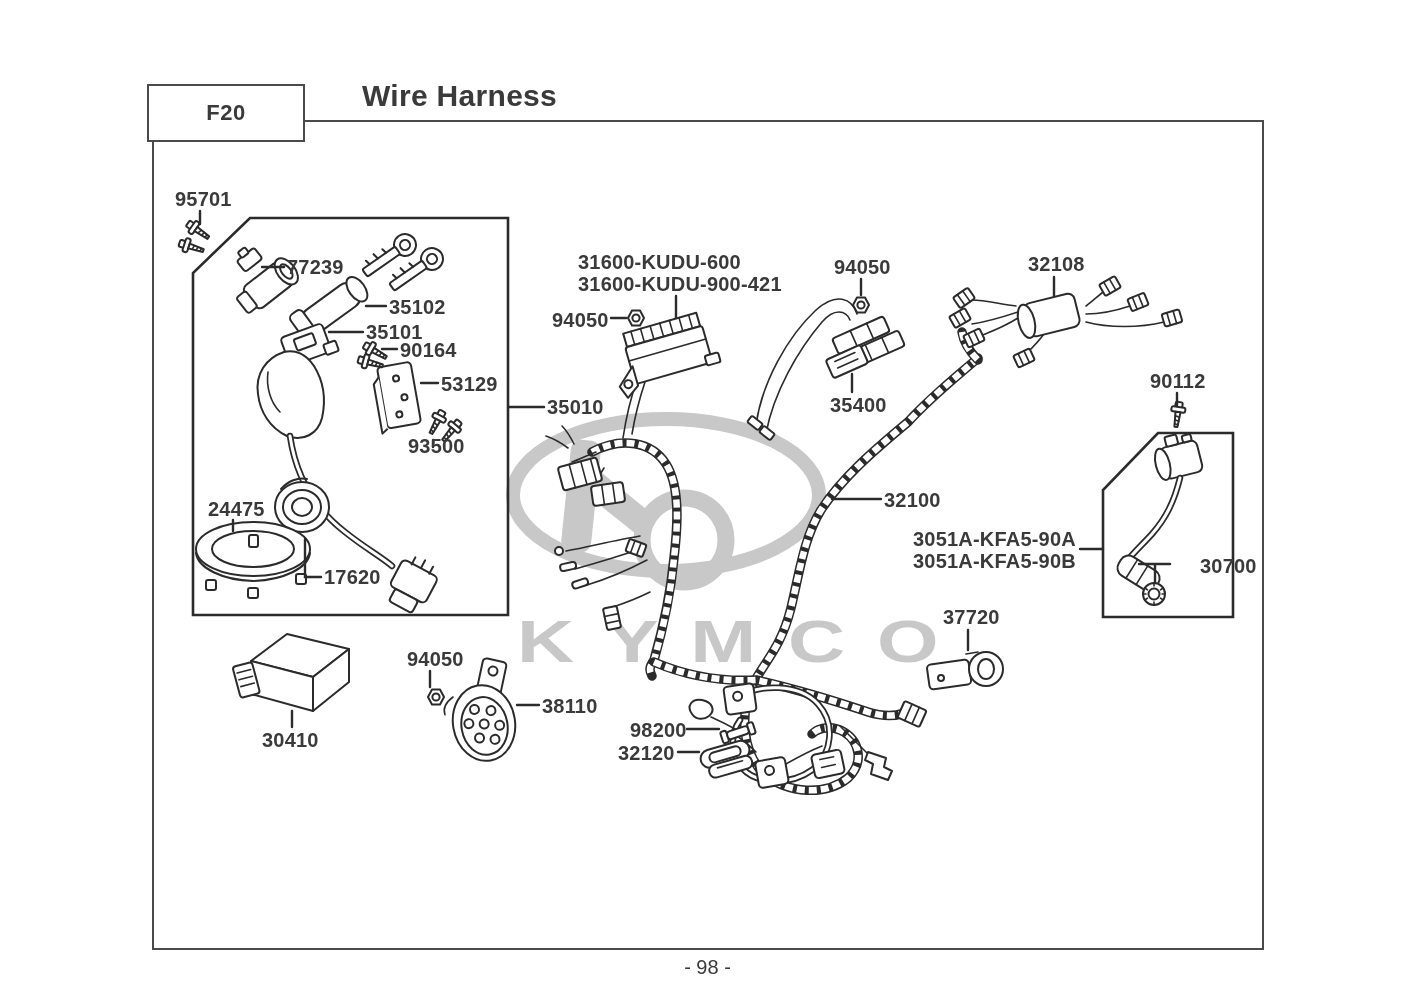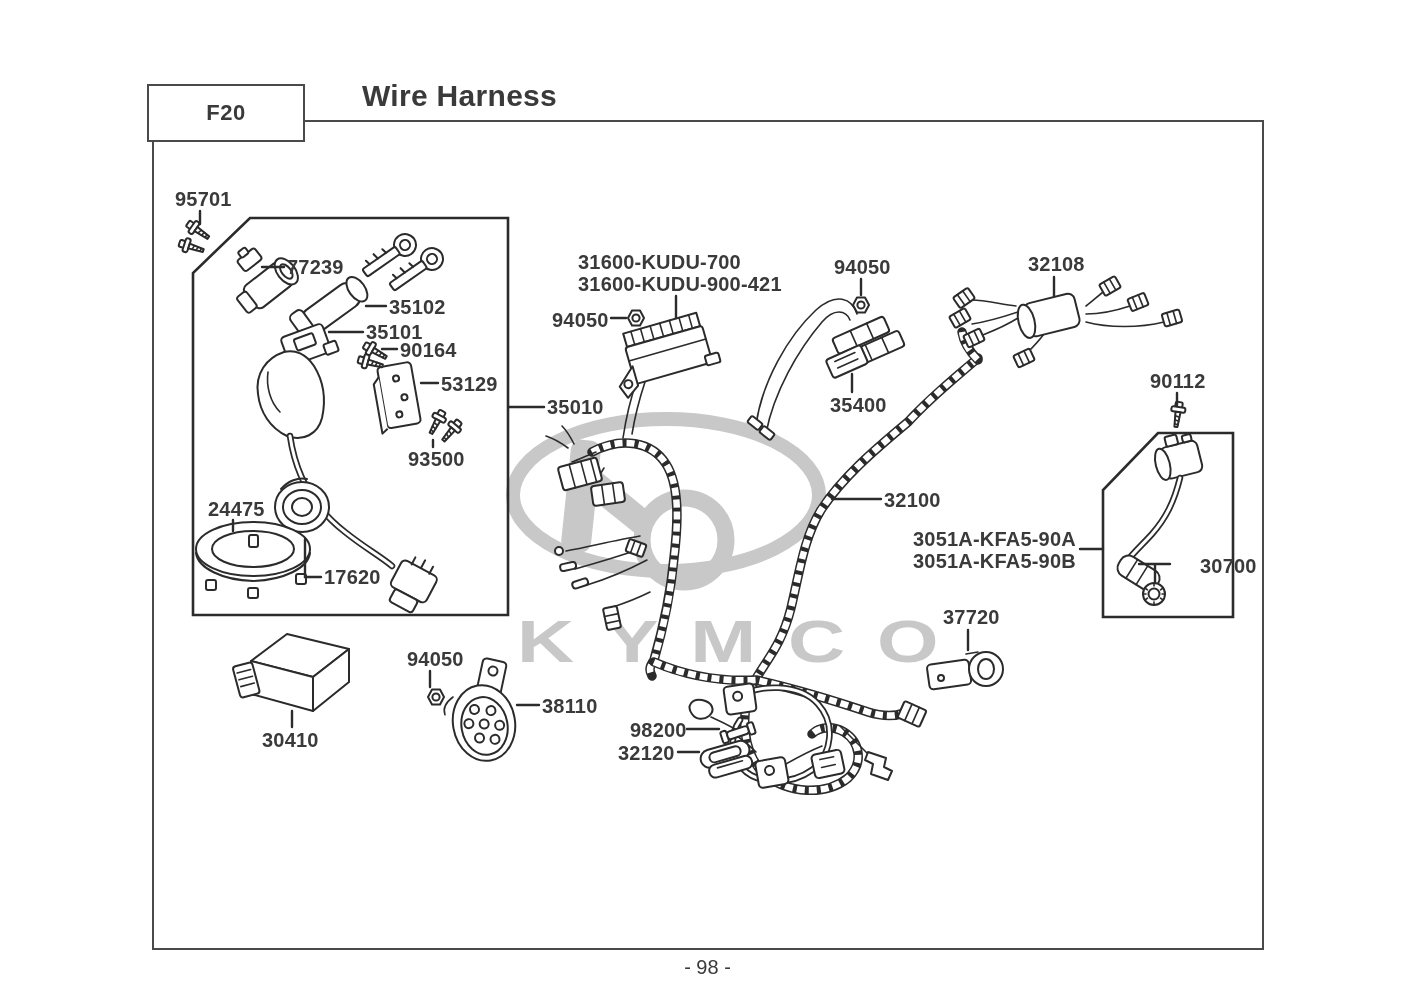--- a/index.html
+++ b/index.html
@@ -367,28 +367,28 @@
     </g>
   </svg>
 
   <div class="labels">
     <div class="part-label" style="left:175px;top:189px">95701</div>
     <div class="part-label" style="left:287px;top:257px">77239</div>
     <div class="part-label" style="left:389px;top:297px">35102</div>
     <div class="part-label" style="left:366px;top:322px">35101</div>
     <div class="part-label" style="left:400px;top:340px">90164</div>
     <div class="part-label" style="left:441px;top:374px">53129</div>
-    <div class="part-label" style="left:408px;top:449px">93500</div>
+    <div class="part-label" style="left:408px;top:436px">93500</div>
     <div class="part-label" style="left:547px;top:397px">35010</div>
     <div class="part-label" style="left:208px;top:499px">24475</div>
     <div class="part-label" style="left:324px;top:567px">17620</div>
     <div class="part-label" style="left:262px;top:730px">30410</div>
     <div class="part-label" style="left:407px;top:649px">94050</div>
     <div class="part-label" style="left:542px;top:696px">38110</div>
-    <div class="part-label" style="left:578px;top:252px">31600-KUDU-700</div>
+    <div class="part-label" style="left:578px;top:252px">31600-KUDU-600</div>
     <div class="part-label" style="left:578px;top:274px">31600-KUDU-900-421</div>
     <div class="part-label" style="left:552px;top:310px">94050</div>
     <div class="part-label" style="left:834px;top:257px">94050</div>
     <div class="part-label" style="left:830px;top:395px">35400</div>
     <div class="part-label" style="left:1028px;top:254px">32108</div>
     <div class="part-label" style="left:1150px;top:371px">90112</div>
     <div class="part-label" style="left:884px;top:490px">32100</div>
     <div class="part-label" style="left:913px;top:529px">3051A-KFA5-90A</div>
     <div class="part-label" style="left:913px;top:551px">3051A-KFA5-90B</div>
     <div class="part-label" style="left:1200px;top:556px">30700</div>

